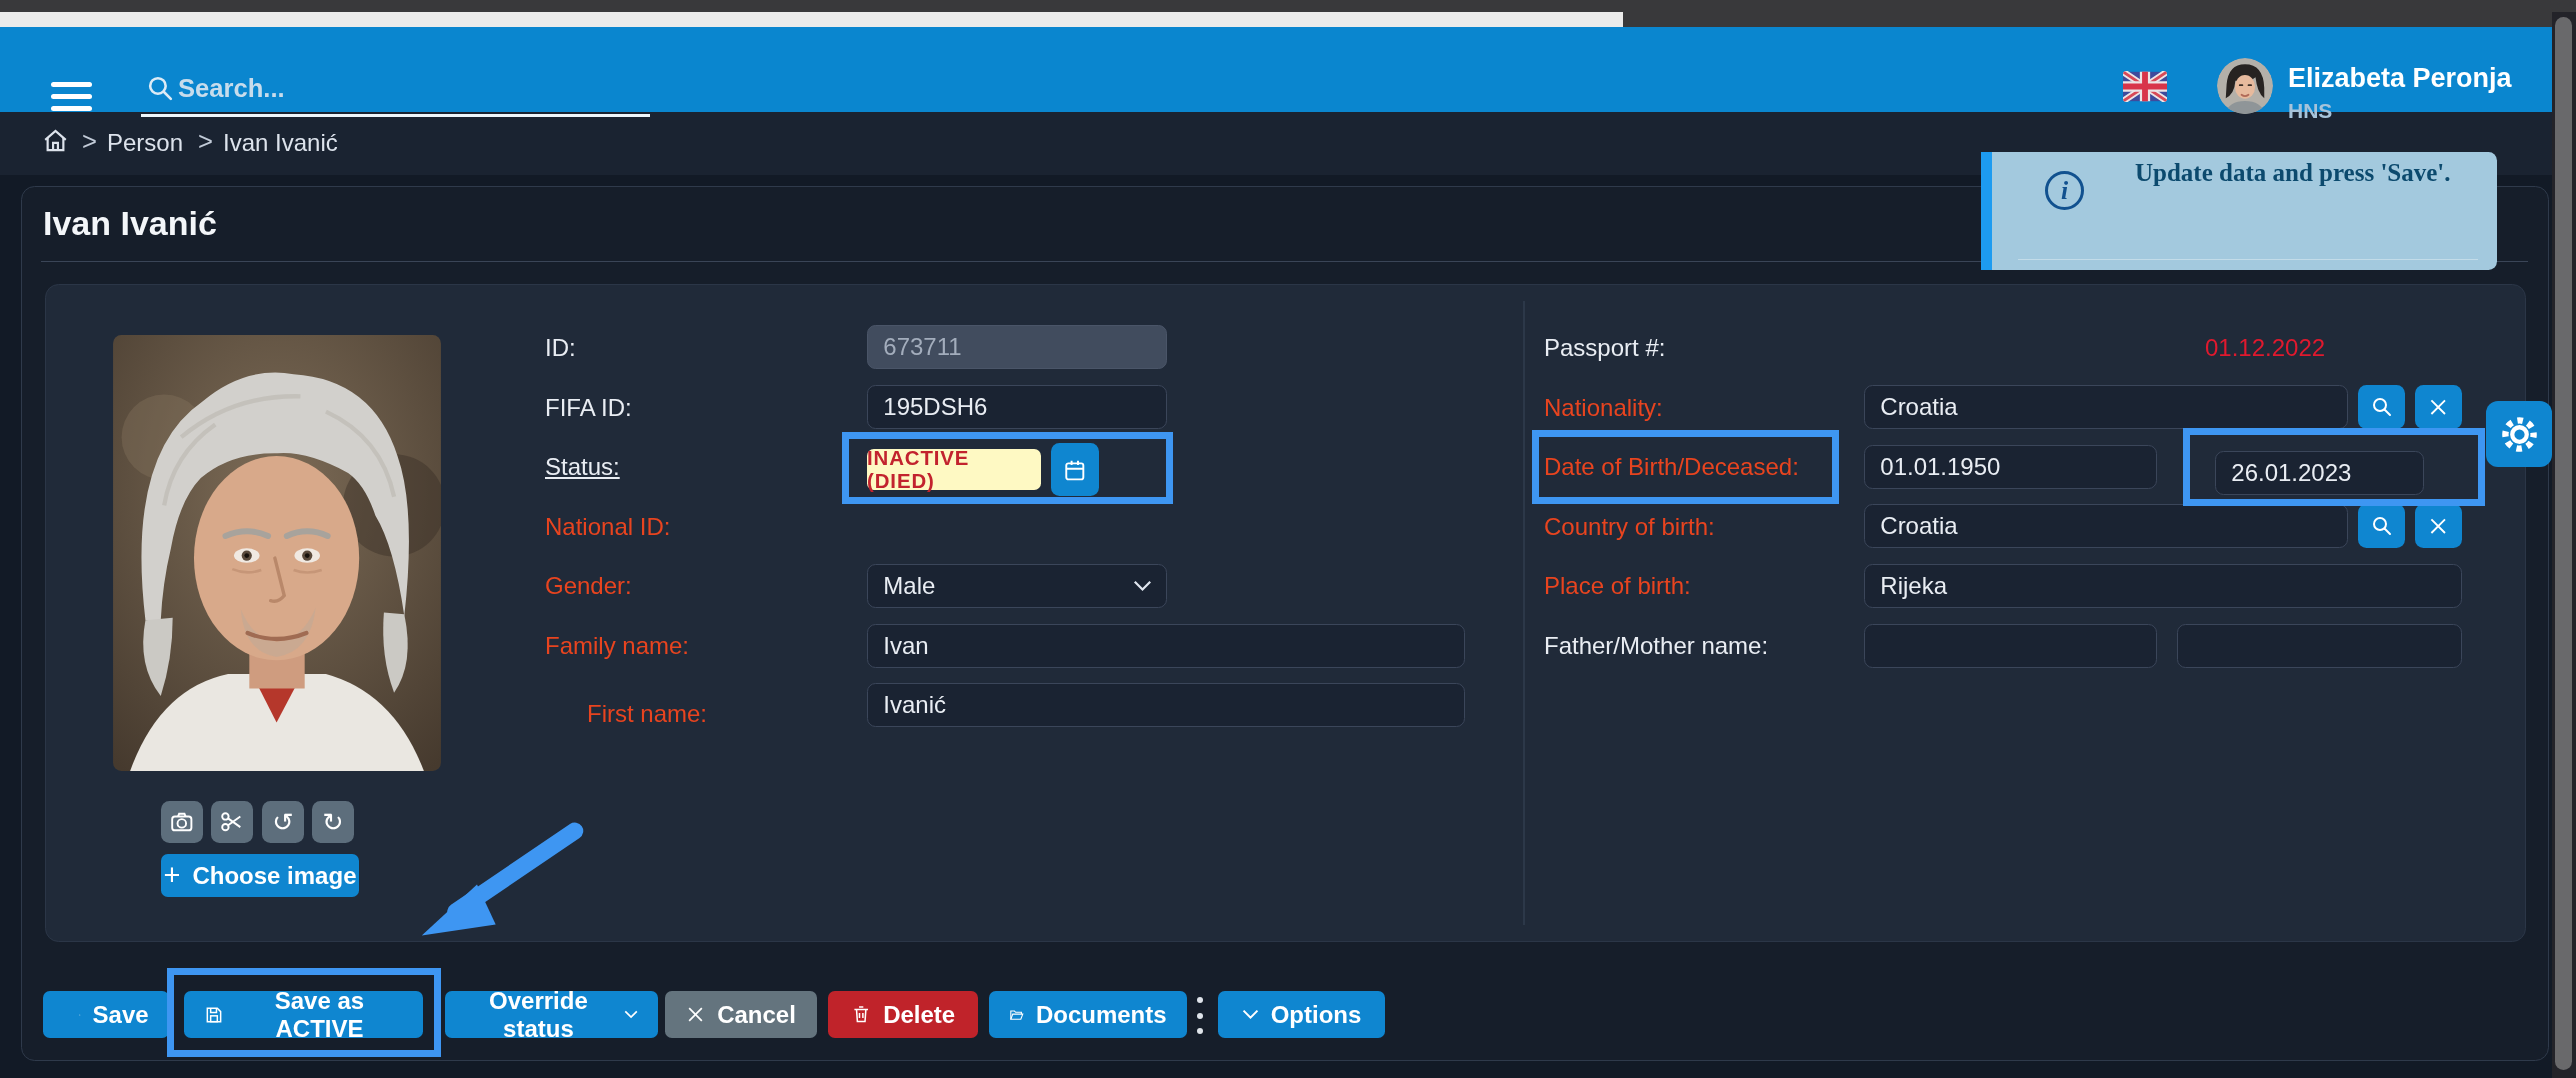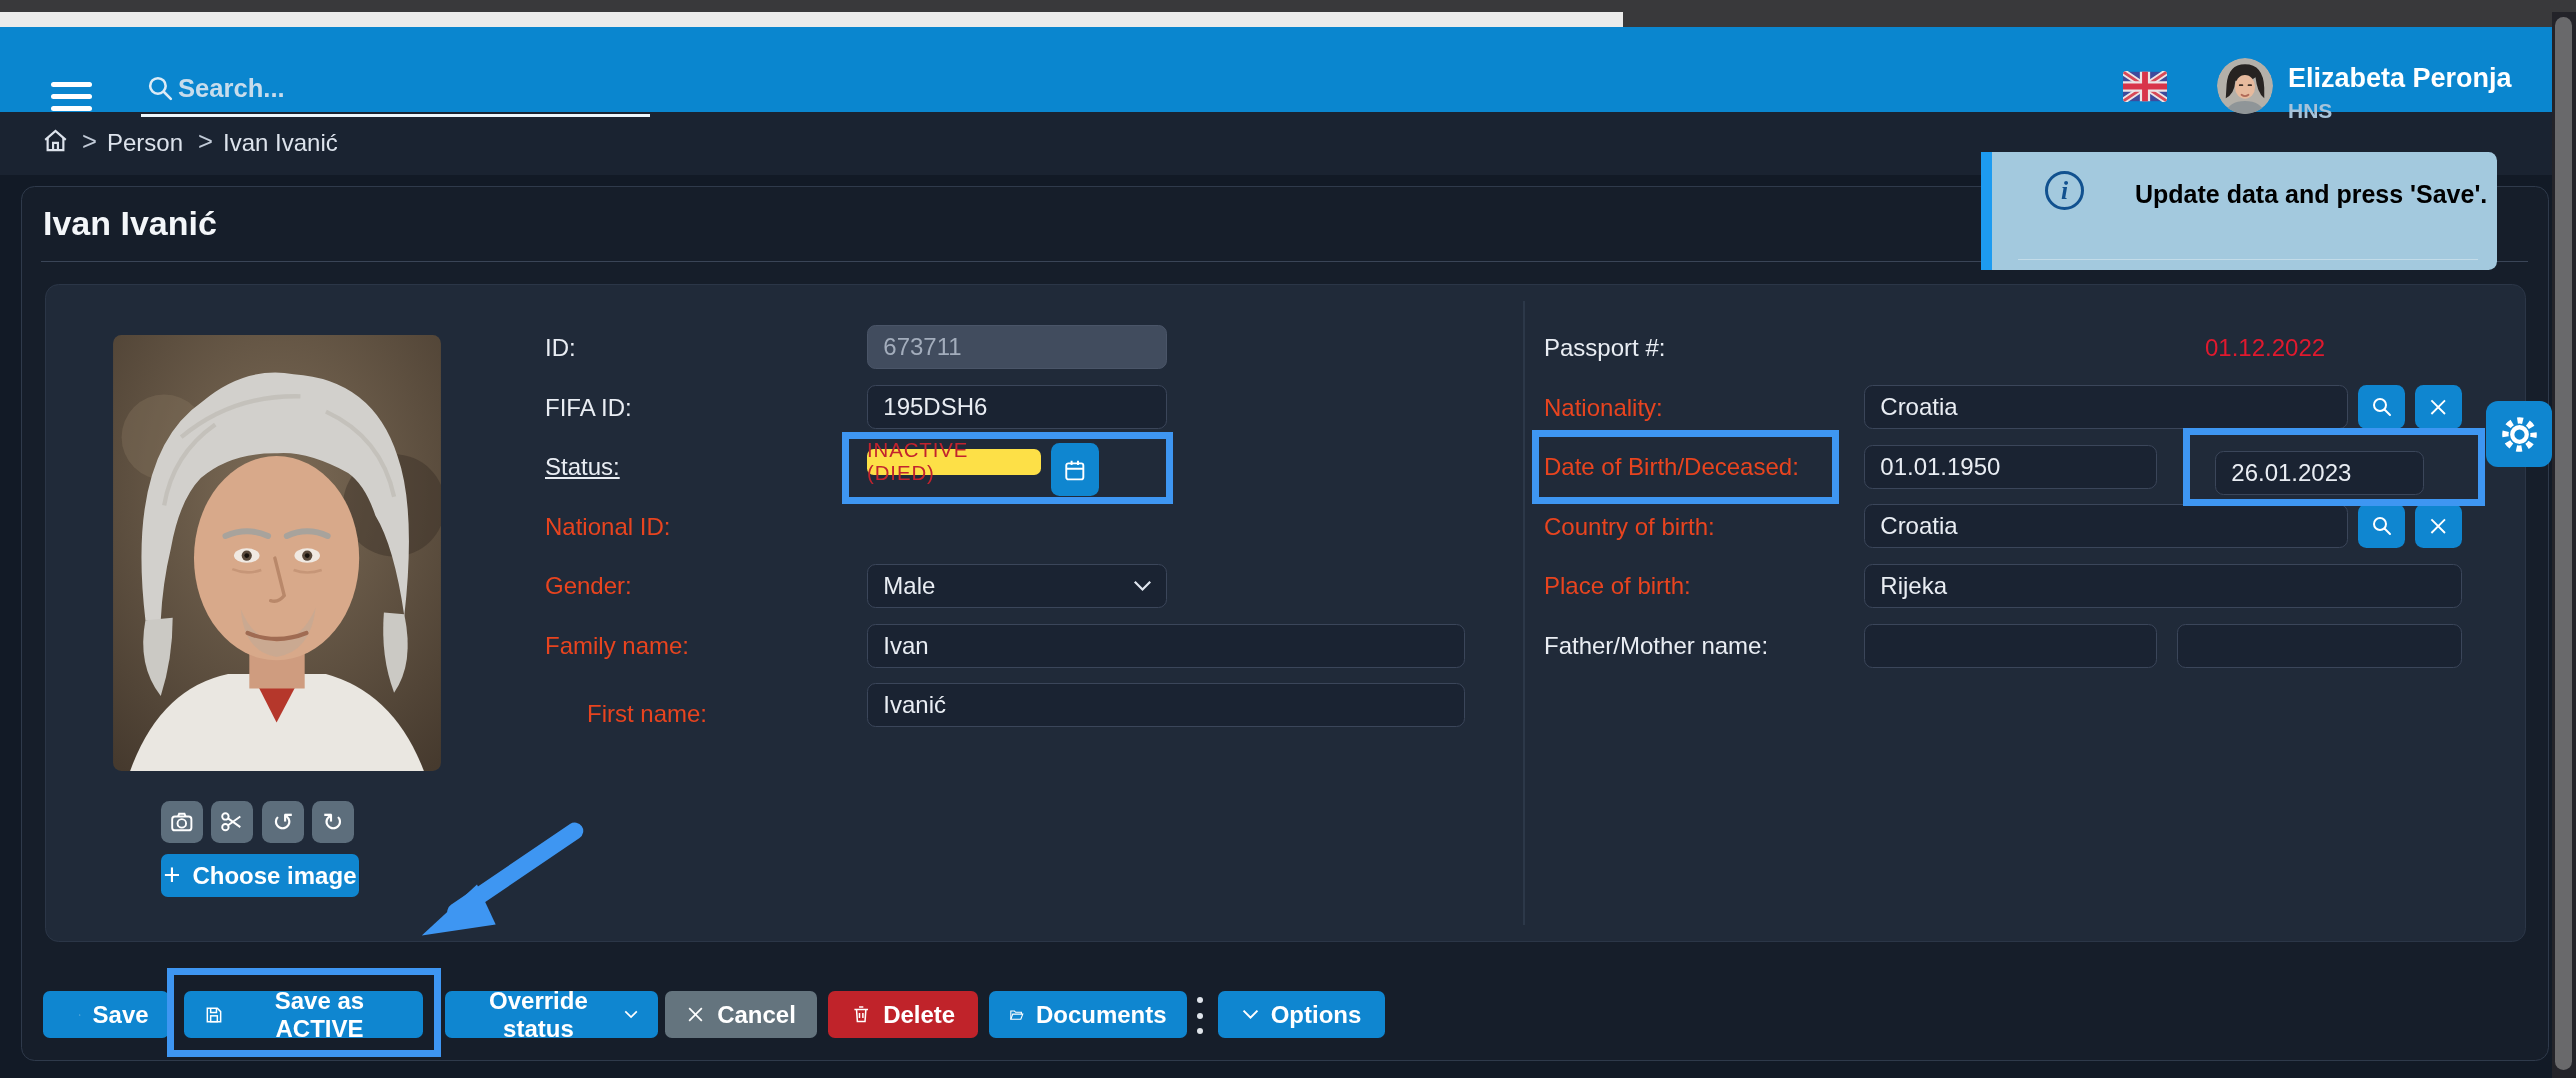--- a/index.html
+++ b/index.html
@@ -54,41 +54,41 @@
 
   
   .flabel { position:absolute; font-size:24px; color:#e9edf3; z-index:7; }
   .flabel.red { color:#e8441f; }
   .finput { position:absolute; height:44px; background:#1a2332; border:1.3px solid #3b465a; border-radius:8.5px;
             color:#e9edf3; font-size:24px; font-family:inherit; padding:0 15.3px; outline:none; z-index:7; }
   .finput.disabled { background:#414c5e; border-color:#4a5568; color:#a3adbc; }
   .fselect { position:absolute; height:44px; background:#1a2332; border:1.3px solid #3b465a; border-radius:8.5px;
              color:#e9edf3; font-size:24px; padding:6.8px 15.3px 0 15.3px; cursor:pointer; z-index:7; }
   .fselect .chev { position:absolute; right:13.6px; top:15.3px; }
-  .status-badge { position:absolute; left:867px; top:449px; width:174px; height:26px; background:#fde047; border-radius:6.8px;
-                  color:#c2232e; font-size:20.4px; font-weight:400; letter-spacing:0.9px; display:flex; align-items:center;
+  .status-badge { position:absolute; left:867px; top:449px; width:174px; height:41px; background:#fef9c3; border-radius:6.8px;
+                  color:#c2232e; font-size:20.4px; font-weight:700; letter-spacing:0.9px; display:flex; align-items:center;
                   justify-content:center; z-index:8; }
   .cal-btn { position:absolute; left:1051px; top:443px; width:48px; height:53px; background:#0f86d0; border:none;
              border-radius:8.5px; display:flex; align-items:center; justify-content:center; cursor:pointer; z-index:8; }
   .mini-btn { position:absolute; width:47px; height:44px; background:#0f86d0; border:none; border-radius:8.5px;
               display:flex; align-items:center; justify-content:center; cursor:pointer; z-index:8; }
   .red-text { position:absolute; color:#e0192e; font-size:24px; z-index:7; }
 
   
   .gear-btn { position:absolute; left:2486px; top:401px; width:66px; height:66px; background:#0f86d0; border:none;
               border-radius:12px; display:flex; align-items:center; justify-content:center; cursor:pointer; z-index:40; }
 
   
   .tooltip { position:absolute; left:1981px; top:152px; width:516px; height:118px; z-index:45; }
   .tooltip-bar { position:absolute; left:0; top:0; width:11px; height:118px; background:#1d9bf0; }
   .tooltip-body { position:absolute; left:11px; top:0; width:505px; height:118px; background:#a3c9de; border-radius:0 8.5px 8.5px 0; }
   .tooltip-icon { position:absolute; left:53px; top:19px; width:39px; height:39px; border:3.4px solid #11518f; border-radius:50%;
                   color:#11518f; font-size:25.6px; font-weight:700; display:flex; align-items:center; justify-content:center;
                   font-family:"Liberation Serif","DejaVu Serif",serif; font-style:italic; }
-  .tooltip-text { position:absolute; left:143px; top:28px; color:#000000; font-size:25px; font-weight:700; }
+  .tooltip-text { position:absolute; left:143px; top:7px; color:#0c4a6e; font-size:25px; font-weight:700;font-family:Liberation Serif, serif; }
   .tooltip-line { position:absolute; left:25.6px; bottom:10.2px; width:460px; height:0.9px; background:rgba(255,255,255,0.35); }
 
   
   .annot { position:absolute; border:7.7px solid #3e96f2; z-index:30; pointer-events:none; }
   .annot-arrow { position:absolute; z-index:30; pointer-events:none; }
 
   
   .action-btn { position:absolute; top:991px; height:47px; border:none; border-radius:6.8px; color:#fff; font-size:24px;
                 font-weight:700; font-family:inherit; display:flex; align-items:center; justify-content:center; gap:12px;
                 cursor:pointer; z-index:7; padding:0 20.4px; }

